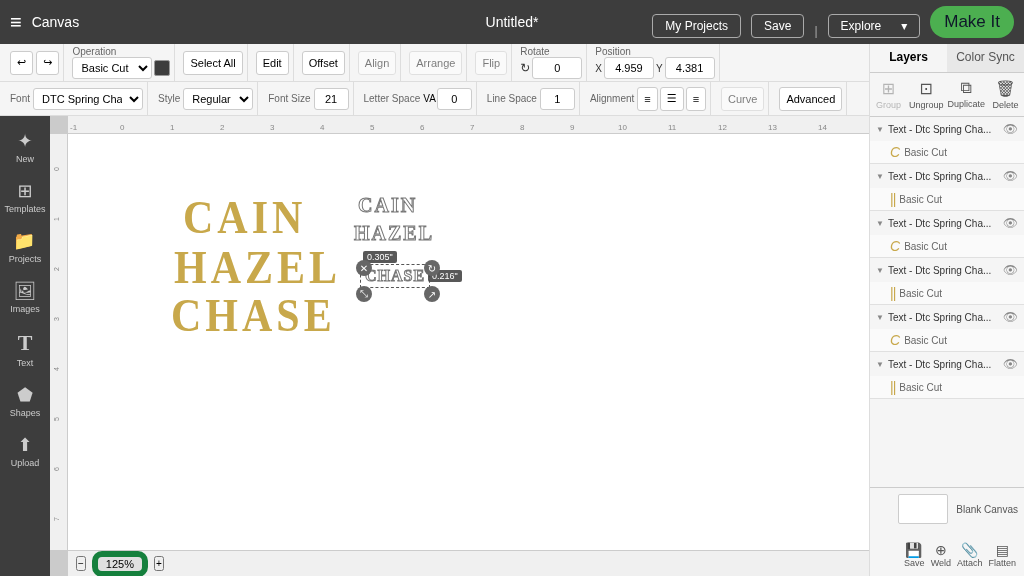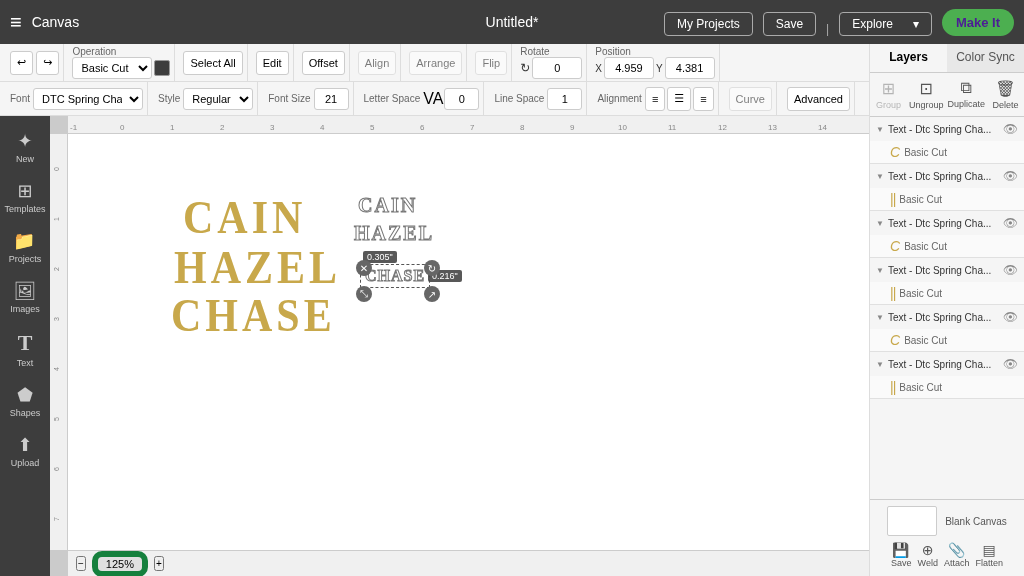--- a/index.html
+++ b/index.html
@@ -9,21 +9,21 @@
     #topbar {
       height: 44px;
       background: #3d3d3d;
       display: flex;
       align-items: center;
       padding: 0 10px;
       color: white;
       gap: 10px;
     }
     #topbar .btn-outline { background: transparent; border: 1px solid #aaa; color: white; padding: 4px 12px; border-radius: 4px; cursor: pointer; font-size: 12px; }
-    #topbar .btn-green { background: #4caf50; border: none; color: #4c1d95; padding: 6px 14px; border-radius: 20px; cursor: pointer; font-size: 13px; font-weight: 700; }
+    #topbar .btn-green { background: #4caf50; border: none; color: #0f172a; padding: 6px 14px; border-radius: 20px; cursor: pointer; font-size: 17px; font-weight: 400; }
     #topbar .pipe { color: #aaa; }
 
     
     #toolbar {
       height: 38px;
       background: #f5f5f5;
       border-bottom: 1px solid #ddd;
       display: flex;
       align-items: center;
       padding: 0 6px;
@@ -320,21 +320,21 @@
   </div>
 
   <div class="tb-group">
     <span class="tb-label">Font Size</span>
     <input class="tb-input" type="text" value="21" style="width: 35px;">
   </div>
 
   <div class="tb-group">
     <span class="tb-label">Letter Space</span>
     <div style="display:flex;align-items:center;gap:1px;">
-      <span style="font-size:16px;">VA</span>
+      <span style="font-size:10px;">VA</span>
       <input class="tb-input" type="text" value="0" style="width: 35px;">
     </div>
   </div>
 
   <div class="tb-group">
     <span class="tb-label">Line Space</span>
     <input class="tb-input" type="text" value="1" style="width: 35px;">
   </div>
 
   <div class="tb-group">
@@ -541,21 +541,21 @@
       <span style="flex:1;font-size:10px;color:#333;overflow:hidden;text-overflow:ellipsis;white-space:nowrap;">Text - Dtc Spring Cha...</span>
       <span style="font-size:12px;color:#888;cursor:pointer;">👁</span>
     </div>
         <div class="layer-sub">
           <span style="color:#c8a84b;font-size:14px;letter-spacing:-1px;">||</span>
           <span>Basic Cut</span>
         </div>
       </div>
     </div>
 
-  <div style="border-top:1px solid #ccc; padding:6px; display:flex; flex-direction:column; align-items:center; gap:4px;">
+  <div style="border-top:1px solid #ccc; padding:6px; display:flex; flex-direction:column; align-items:flex-end; gap:16px;">
     <div style="display:flex; align-items:center; gap:8px;">
       <div class="blank-canvas-swatch"></div>
       <span class="blank-canvas-label">Blank Canvas</span>
     </div>
     <div class="panel-bottom-btns">
       <div class="pbb">
         <div class="pbb-icon">💾</div>
         <div>Save</div>
       </div>
       <div class="pbb">

